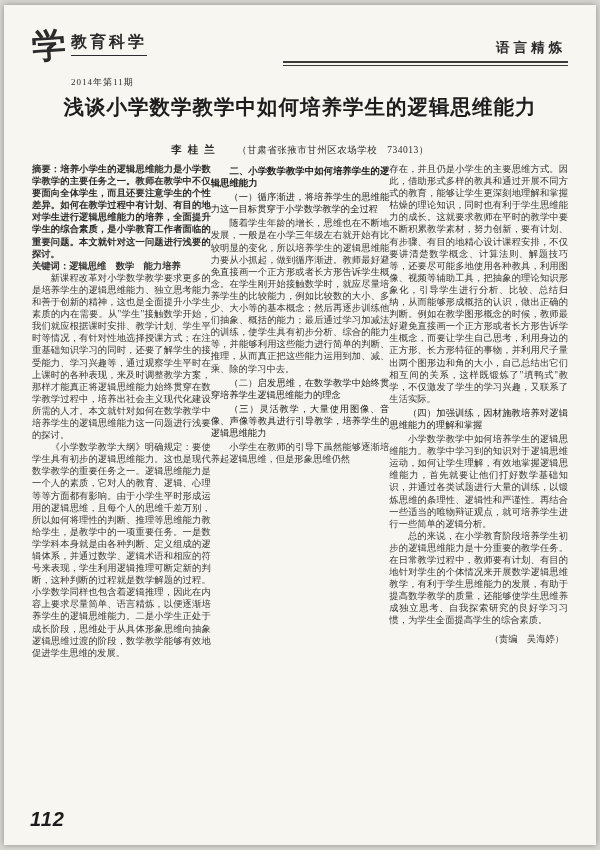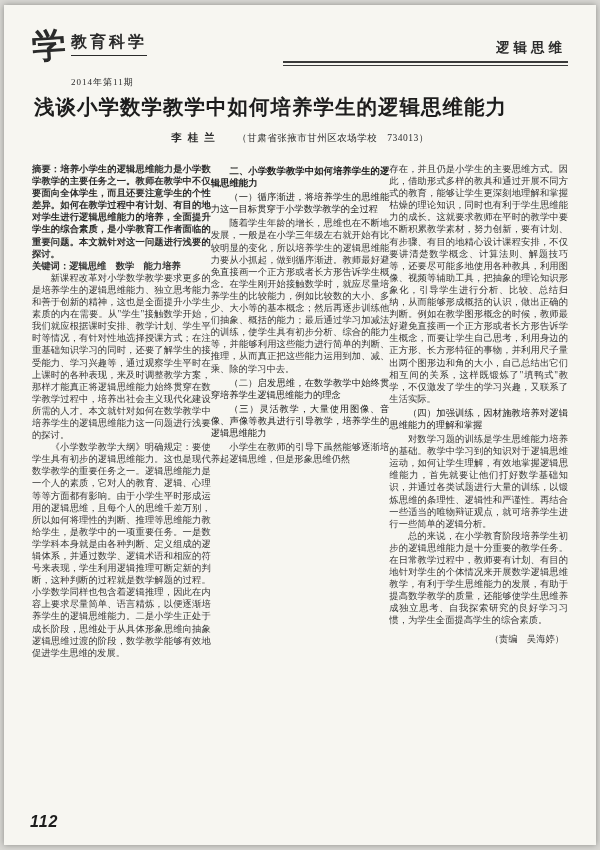--- a/index.html
+++ b/index.html
@@ -51,30 +51,30 @@
     font-family: "Liberation Sans", sans-serif;
     font-weight: bold; font-size: 13.5px; letter-spacing: 4px;
     padding-right: 2px;
   }
   .rule-a { margin-top: 4px; height: 1.5px; background: #3a3a3a; width: 100%; }
   .rule-b { margin-top: 2px; height: 1px; background: #3a3a3a; width: 100%; }
   
   .title {
     position: absolute;
     top: 88px; left: 30px; right: 30px;
-    text-align: left;
+    text-align: center;
     font-family: "Liberation Sans", sans-serif;
     font-weight: bold;
     font-size: 20.5px;
     letter-spacing: 1px;
     color: #1d1d1d;
   }
   .byline {
     position: absolute;
-    top: 126px; left: 30px; right: 30px;
+    top: 138px; left: 30px; right: 30px;
     text-align: center;
     font-size: 10.5px;
   }
   .author { font-weight: bold; letter-spacing: 6px; margin-right: 14px; }
   .affiliation { font-size: 9.5px; letter-spacing: .5px; }
   
   .columns {
     position: absolute;
     top: 158px; left: 28px; right: 28px; bottom: 46px;
     display: flex;
@@ -108,38 +108,38 @@
     text-align: right;
     font-weight: normal;
     margin-top: 6px !important;
     padding-right: 4px;
   }
   
   .page-number {
     position: absolute; left: 26px; bottom: 14px;
     font-family: "Liberation Sans", sans-serif;
     font-weight: bold; font-style: italic;
-    font-size: 16px; letter-spacing: 1px; color: #1c1c1c;
+    font-size: 20px; letter-spacing: 1px; color: #1c1c1c;
   }
 </style>
 </head>
 <body>
 
 <div class="page">
 
   <div class="masthead">
     <div class="logo-wrap">
       <div class="logo-char">学</div>
       <div class="logo-text-block">
         <div class="journal-name">教育科学</div>
         <div class="journal-issue">2014年第11期</div>
       </div>
     </div>
     <div class="column-tag-wrap">
-      <div class="column-tag">逻辑思维</div>
+      <div class="column-tag">语言精炼</div>
       <div class="rule-a"></div>
       <div class="rule-b"></div>
     </div>
   </div>
 
   <div class="title">浅谈小学数学教学中如何培养学生的逻辑思维能力</div>
   <div class="byline">
     <span class="author">李桂兰</span>
     <span class="affiliation">（甘肃省张掖市甘州区农场学校　734013）</span>
   </div>
@@ -158,21 +158,21 @@
       <div class="sub-heading">（一）循序渐进，将培养学生的思维能力这一目标贯穿于小学数学教学的全过程</div>
       <p>随着学生年龄的增长，思维也在不断地发展，一般是在小学三年级左右就开始有比较明显的变化，所以培养学生的逻辑思维能力要从小抓起，做到循序渐进。教师最好避免直接画一个正方形或者长方形告诉学生概念。在学生刚开始接触数学时，就应尽量培养学生的比较能力，例如比较数的大小、多少、大小等的基本概念；然后再逐步训练他们抽象、概括的能力；最后通过学习加减法的训练，使学生具有初步分析、综合的能力等，并能够利用这些能力进行简单的判断、推理，从而真正把这些能力运用到加、减、乘、除的学习中去。</p>
       <div class="sub-heading">（二）启发思维，在数学教学中始终贯穿培养学生逻辑思维能力的理念</div>
       <div class="sub-heading">（三）灵活教学，大量使用图像、音像、声像等教具进行引导教学，培养学生的逻辑思维能力</div>
       <p>小学生在教师的引导下虽然能够逐渐培养起逻辑思维，但是形象思维仍然</p>
     </div>
 
     <div class="col">
       <p class="no-indent">存在，并且仍是小学生的主要思维方式。因此，借助形式多样的教具和通过开展不同方式的教育，能够让学生更深刻地理解和掌握枯燥的理论知识，同时也有利于学生思维能力的成长。这就要求教师在平时的教学中要不断积累教学素材，努力创新，要有计划、有步骤、有目的地精心设计课程安排，不仅要讲清楚数学概念、计算法则、解题技巧等，还要尽可能多地使用各种教具，利用图像、视频等辅助工具，把抽象的理论知识形象化，引导学生进行分析、比较、总结归纳，从而能够形成概括的认识，做出正确的判断。例如在教学图形概念的时候，教师最好避免直接画一个正方形或者长方形告诉学生概念，而要让学生自己思考，利用身边的正方形、长方形特征的事物，并利用尺子量出两个图形边和角的大小，自己总结出它们相互间的关系，这样既锻炼了"填鸭式"教学，不仅激发了学生的学习兴趣，又联系了生活实际。</p>
       <div class="sub-heading">（四）加强训练，因材施教培养对逻辑思维能力的理解和掌握</div>
-      <p>对数学习题的训练是学生思维能力培养的基础。教学中学习到的知识对于逻辑思维运动，如何让学生理解，有效地掌握逻辑思维能力，首先就要让他们打好数学基础知识，并通过各类试题进行大量的训练，以锻炼思维的条理性、逻辑性和严谨性。再结合一些适当的唯物辩证观点，就可培养学生进行一些简单的逻辑分析。</p>
+      <p>小学数学教学中如何培养学生的逻辑思维能力。教学中学习到的知识对于逻辑思维运动，如何让学生理解，有效地掌握逻辑思维能力，首先就要让他们打好数学基础知识，并通过各类试题进行大量的训练，以锻炼思维的条理性、逻辑性和严谨性。再结合一些适当的唯物辩证观点，就可培养学生进行一些简单的逻辑分析。</p>
       <p>总的来说，在小学教育阶段培养学生初步的逻辑思维能力是十分重要的教学任务。在日常教学过程中，教师要有计划、有目的地针对学生的个体情况来开展数学逻辑思维教学，有利于学生思维能力的发展，有助于提高数学教学的质量，还能够使学生思维养成独立思考、自我探索研究的良好学习习惯，为学生全面提高学生的综合素质。</p>
       <p class="editor-line">（责编　吴海婷）</p>
     </div>
 
   </div>
 
   <div class="page-number">112</div>
 
 </div>
 

